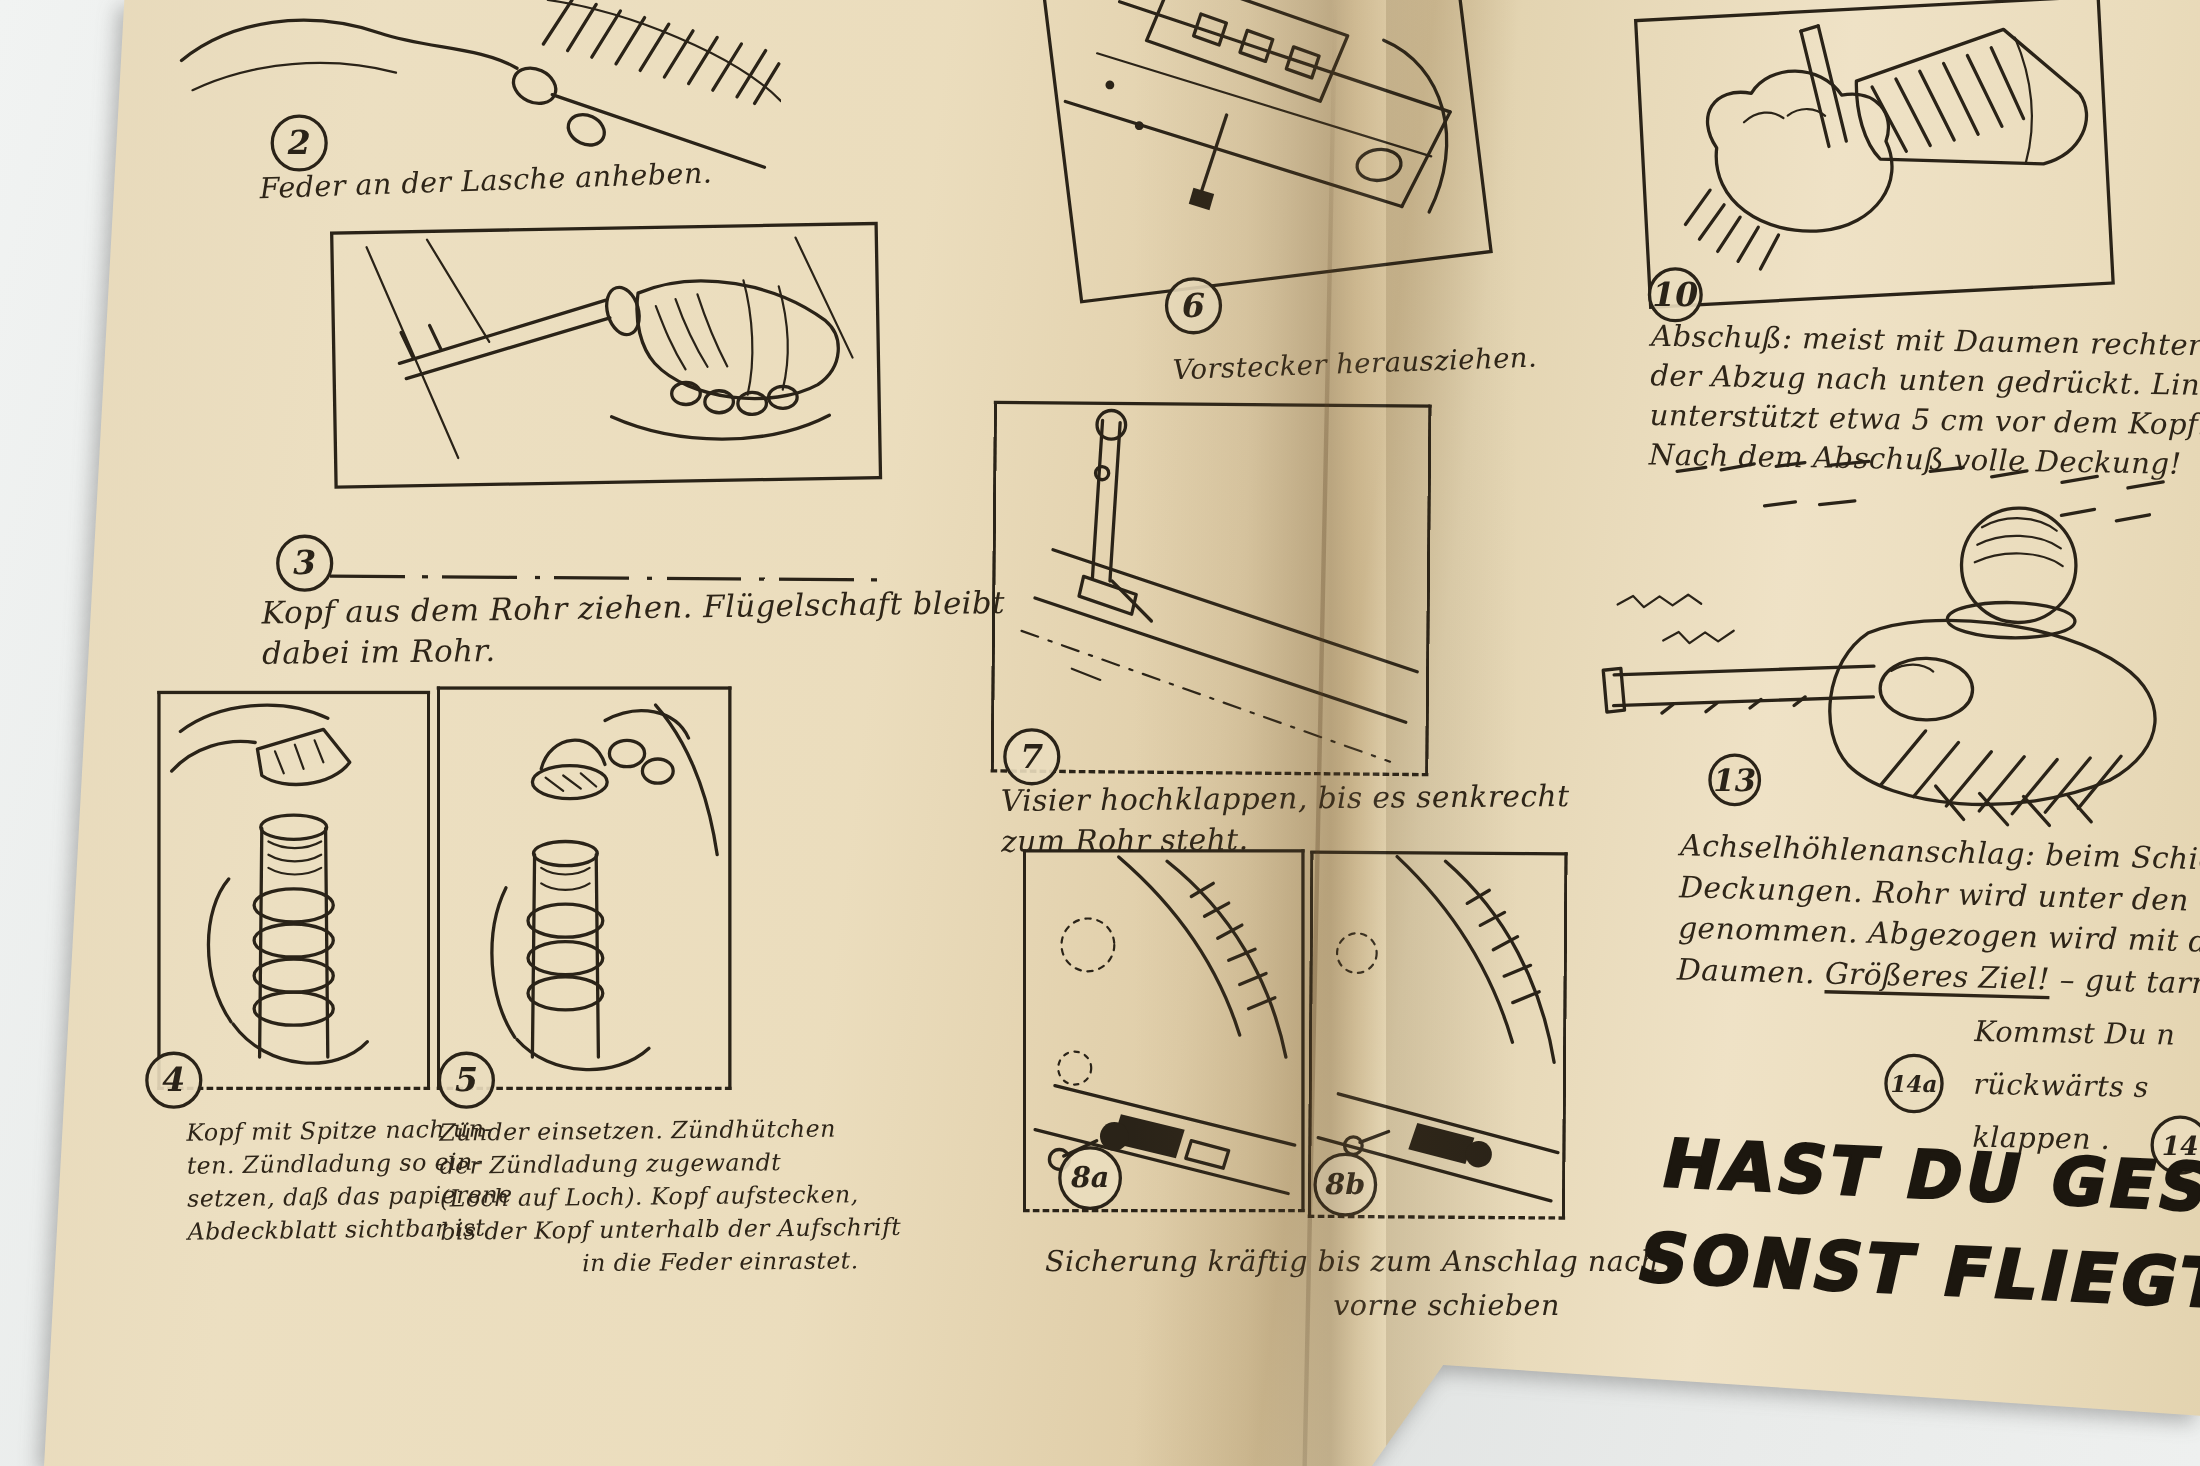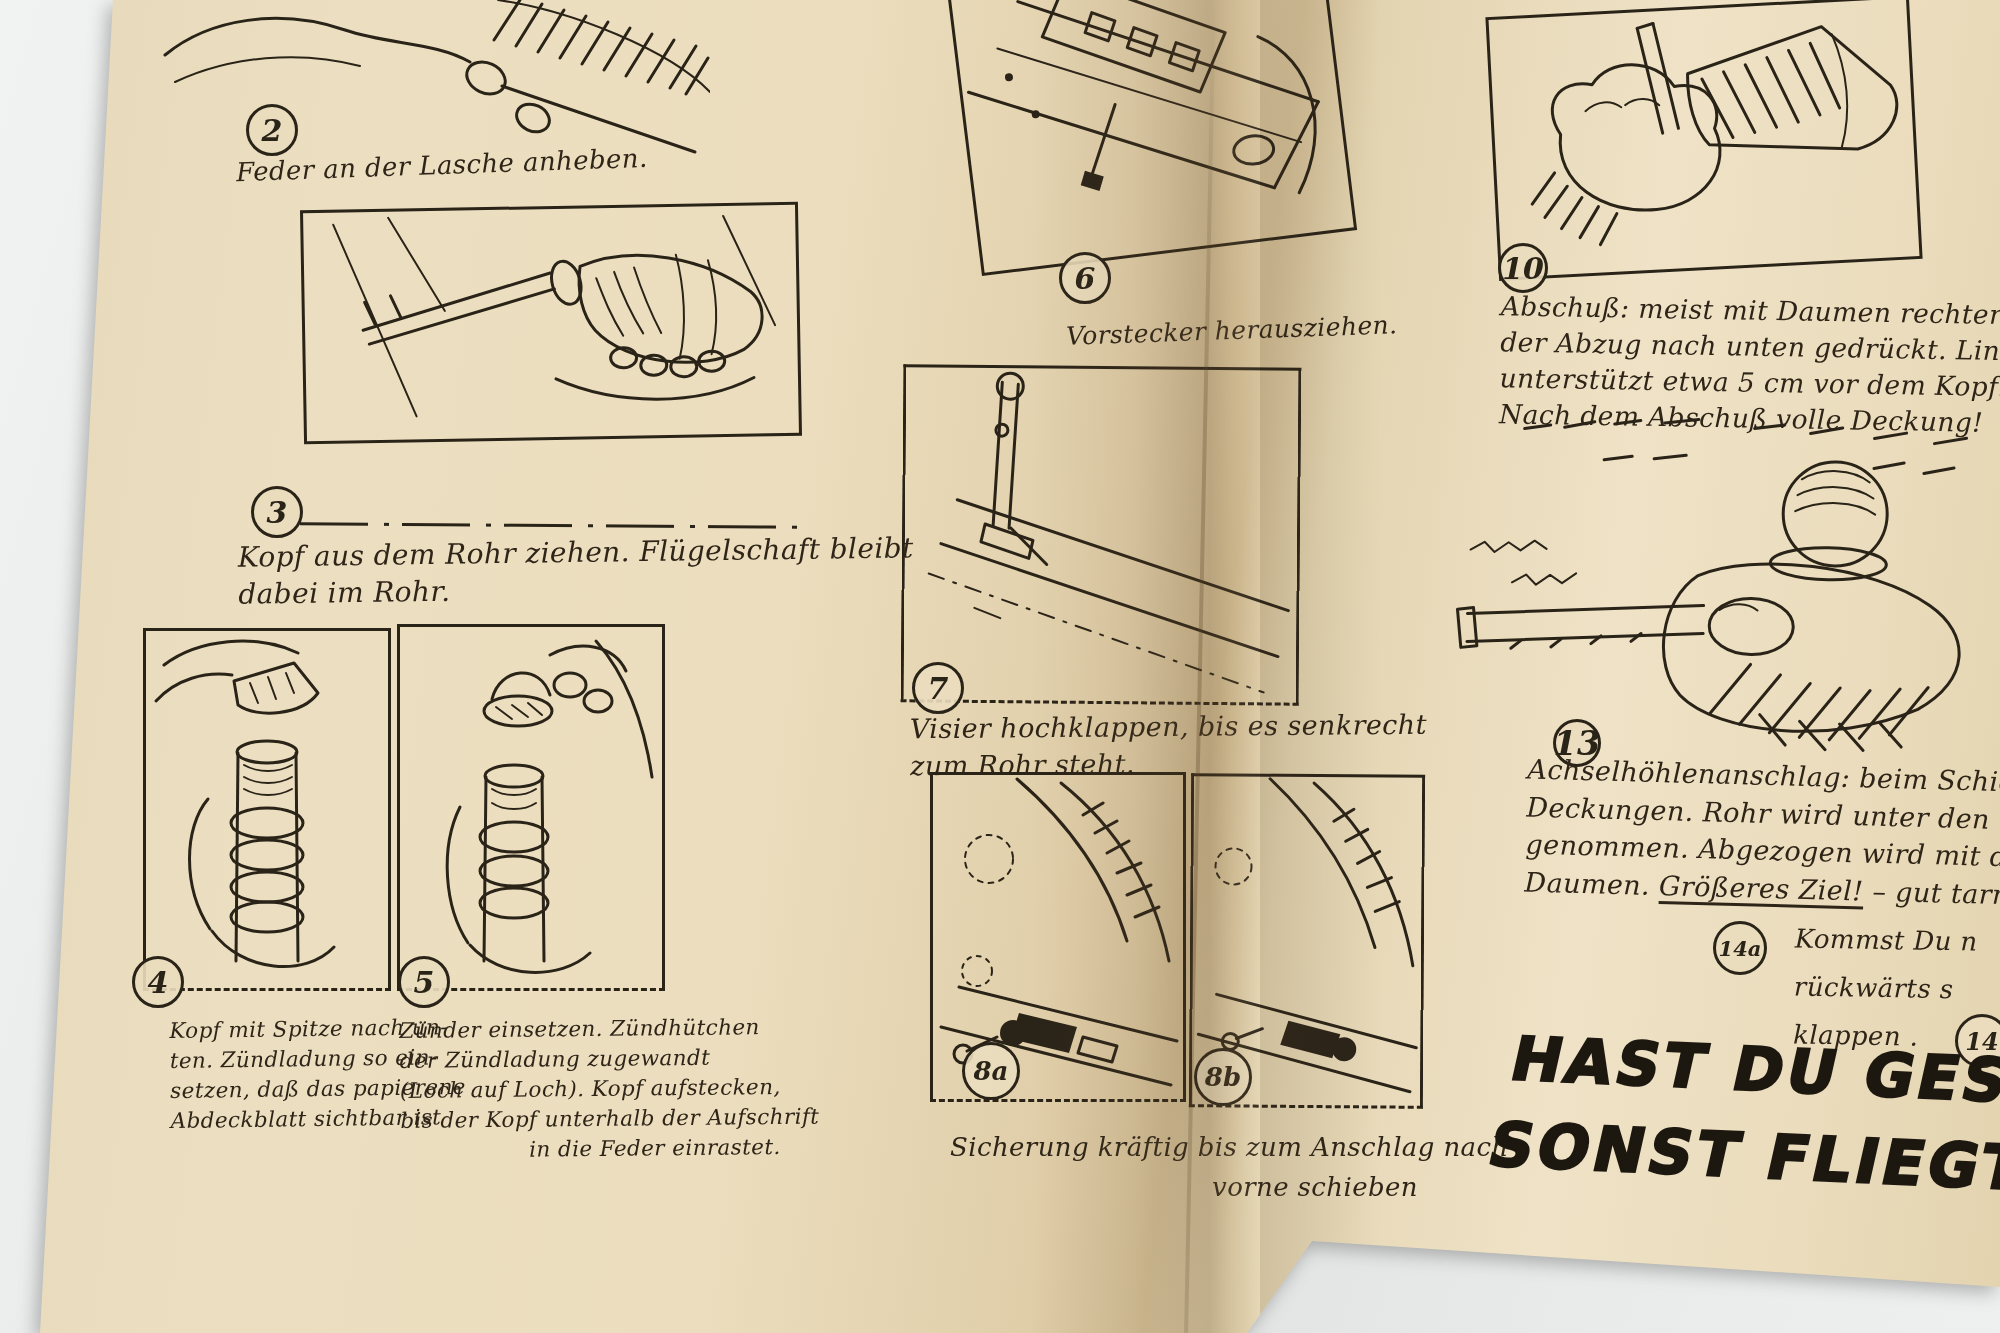--- a/index.html
+++ b/index.html
@@ -353,31 +353,31 @@
         <line x1="140" y1="232" x2="150" y2="224"></line>
             <line x1="180" y1="229" x2="190" y2="221"></line>
       </g>
       <g class="thin">
         <line x1="310" y1="300" x2="336" y2="330"></line>
             <line x1="350" y1="306" x2="376" y2="334"></line>
         <line x1="390" y1="308" x2="414" y2="334"></line>
             <line x1="430" y1="306" x2="452" y2="330"></line>
       </g>
     </svg>
-    <div class="num" style="left:1553px;top:719px;width:48px;height:48px;font-size:34px">
+    <div class="num" style="left:1553px;top:685px;width:48px;height:48px;font-size:28px">
       <span>13</span>
     </div>
     <div class="cap" style="left:1526px;top:758px;font-size:27px;line-height:37.5px;transform:rotate(1.5deg)">
       <span class="ln">Achselhöhlenanschlag: beim Schießen h</span>
       <span class="ln">Deckungen. Rohr wird unter den rechte</span>
       <span class="ln">genommen. Abgezogen wird mit dem re</span>
       <span class="ln"><span>Daumen. </span><span class="ul">Größeres Ziel!</span><span> –  gut  tarnen</span></span>
     </div>
 
-    <div class="num" style="left:1713px;top:921px;width:54px;height:54px;font-size:21px">
+    <div class="num" style="left:1713px;top:958px;width:54px;height:54px;font-size:21px">
       <span>14a</span>
     </div>
     <div class="cap" style="left:1794px;top:916px;font-size:26px;line-height:48px;transform:rotate(1deg)">
       <span class="ln">Kommst Du n</span>
       <span class="ln">rückwärts s</span>
       <span class="ln">klappen .</span>
     </div>
     <div class="num" style="left:1955px;top:1014px;width:54px;height:54px;font-size:24px">
       <span>14</span>
     </div>

